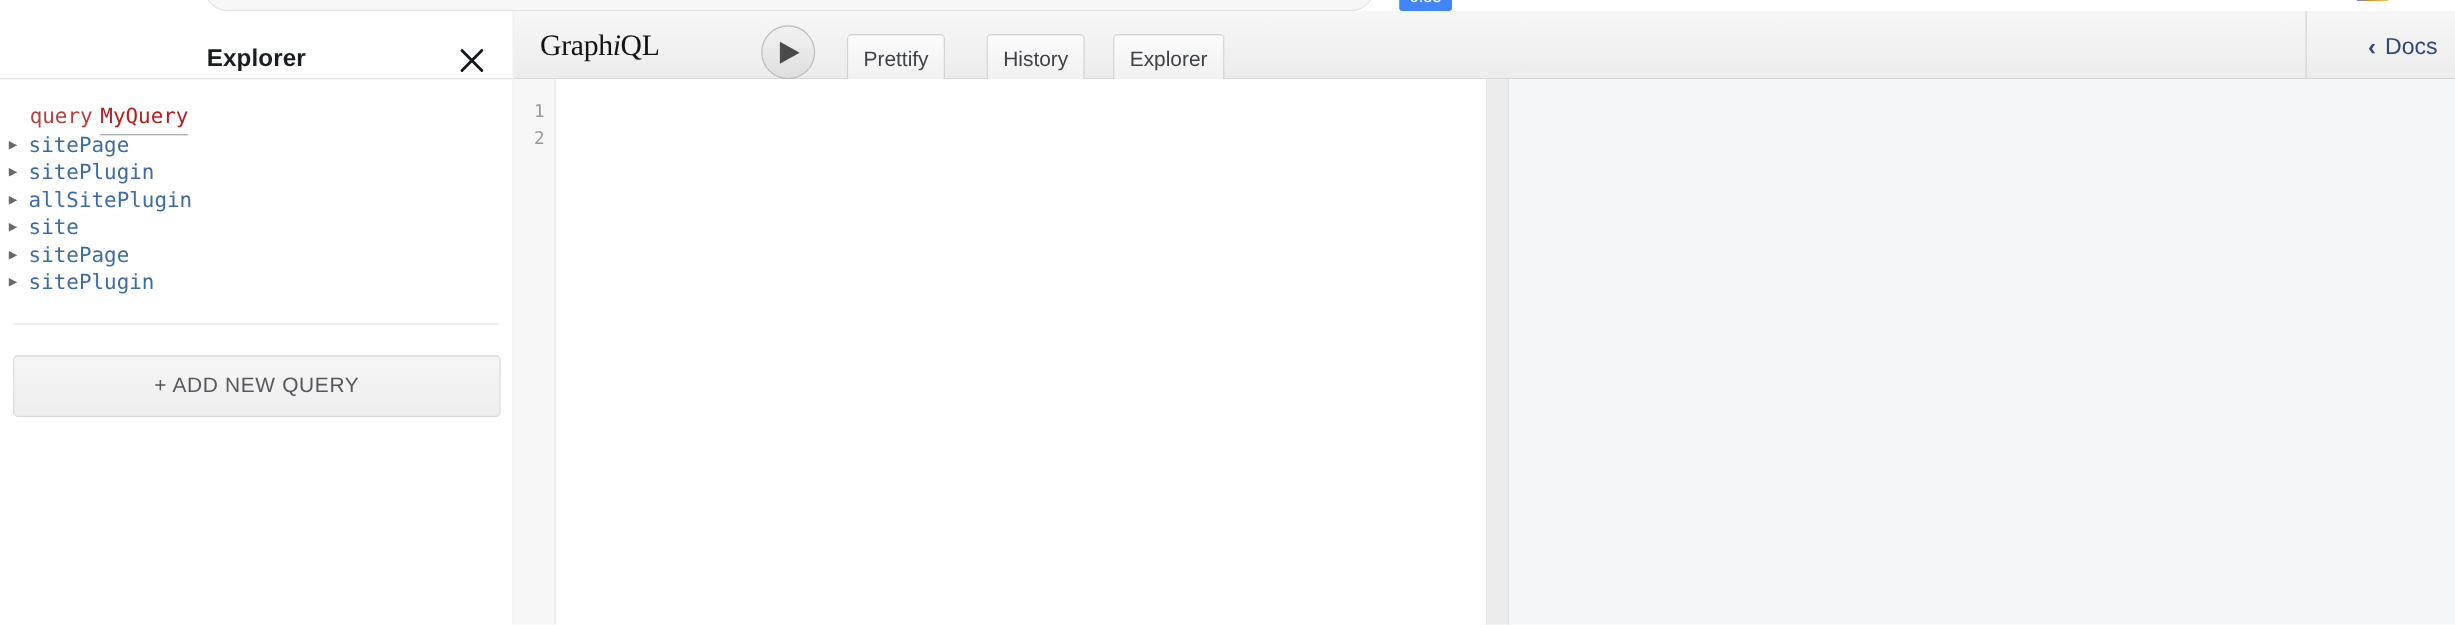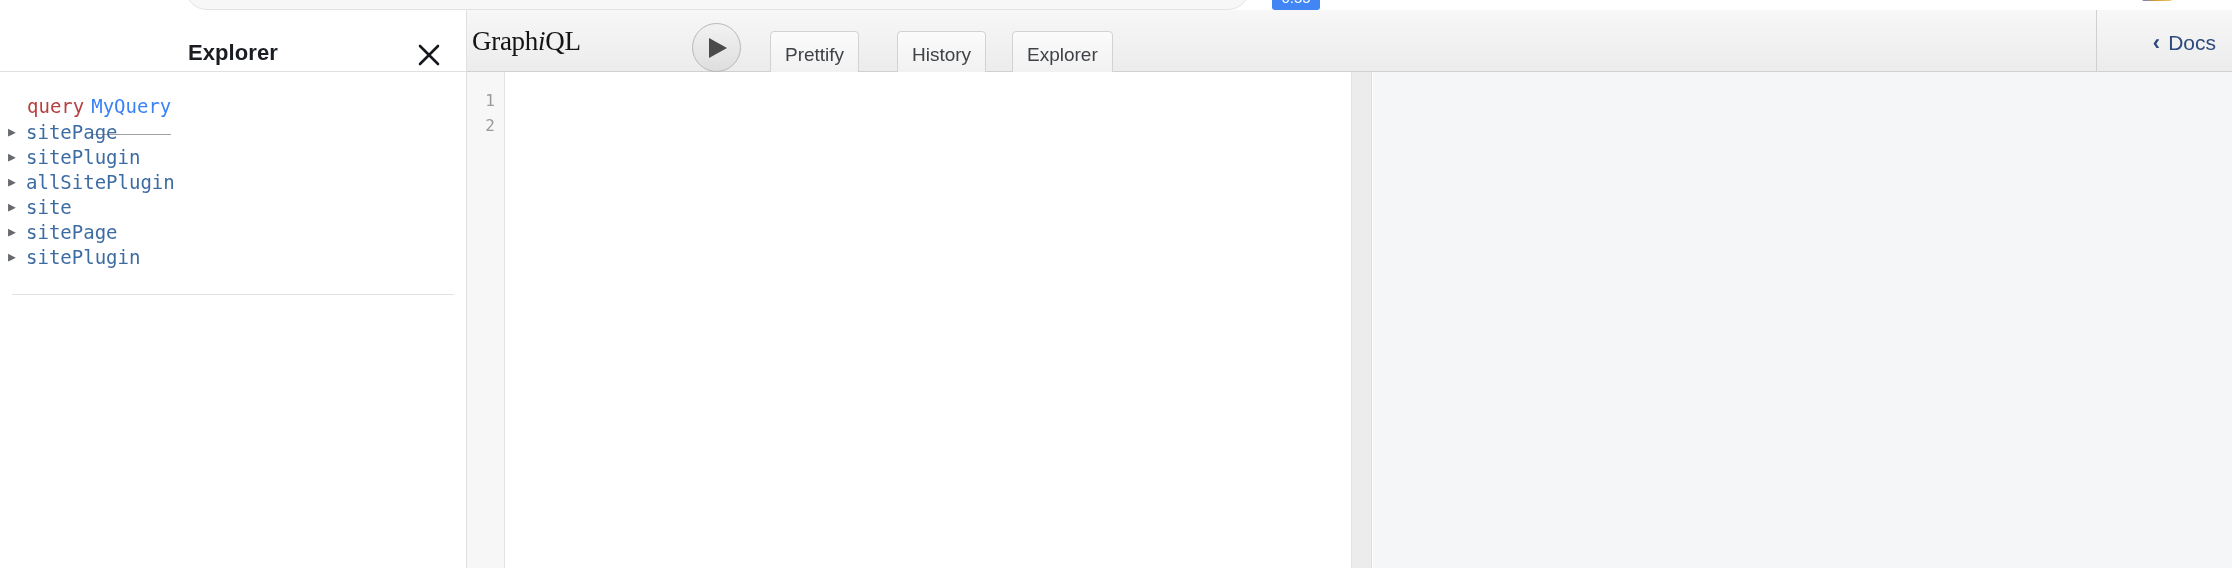--- a/index.html
+++ b/index.html
@@ -107,23 +107,23 @@
 
   .code-line {
     font-family: "DejaVu Sans Mono", "Liberation Mono", monospace;
     font-size: 19px;
     line-height: 25px;
     padding-left: 8px;
     white-space: nowrap;
   }
   .kw-query { color: #b5403f; margin-left: 19px; }
   .query-name {
-    color: #3b82f6;
+    color: #b91c1c;
     border-bottom: 1px solid #a0a0a0;
-    padding-bottom: 17px;
+    padding-bottom: 5px;
     margin-left: 7px;
     cursor: pointer;
   }
 
   .field-row {
     display: flex;
     align-items: center;
     height: 25px;
     padding-left: 8px;
     cursor: pointer;
@@ -172,21 +172,21 @@
 
   .topbar {
     position: relative;
     height: 62px;
     background: linear-gradient(180deg, #f7f7f7 0%, #ececec 100%);
     border-bottom: 1px solid #d0d0d0;
   }
 
   .logo {
     position: absolute;
-    left: 5px;
+    left: 24px;
     top: 16px;
     font-size: 27px;
     color: #141414;
     font-family: "Liberation Serif", serif;
     letter-spacing: -.3px;
   }
   .logo .it { font-style: italic; }
 
   .execute-btn {
     position: absolute;
@@ -355,20 +355,21 @@
           <span class="field-name">sitePage</span>
         </div>
         <div class="field-row">
           <span class="arrow">▶</span>
           <span class="field-name">sitePlugin</span>
         </div>
       </div>
 
       <div class="explorer-sep"></div>
 
+      <button class="add-query-btn">+ ADD NEW QUERY</button>
     </div>
   </div>
 
   <div class="graphiql">
 
     <div class="topbar">
 
       <div class="logo"><span>Graph</span><span class="it">i</span><span>QL</span></div>
 
       <div class="execute-btn">

